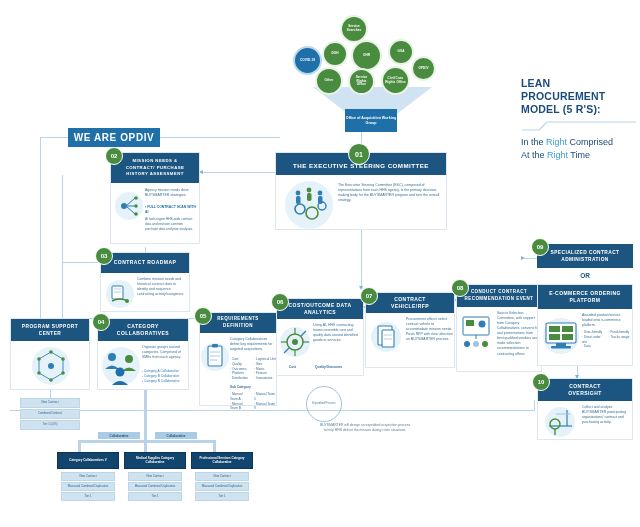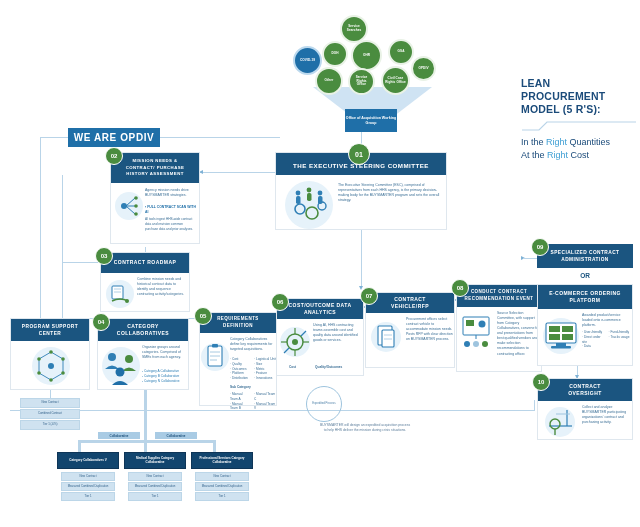--- a/index.html
+++ b/index.html
@@ -71,22 +71,22 @@
 
   <div class="oawg" style="left:60px;top:107px;width:52px;height:23px;">Office of Acquisition Working Group</div>
 </div>
 
 <div class="abs" style="left:521px;top:77px;width:116px;">
   <div class="lean-title">LEAN PROCUREMENT MODEL (5 R'S):</div>
   <svg width="116" height="12" style="display:block;margin-top:4px;">
     <polyline points="1,10 18,10 26,2 115,2" fill="none" stroke="#b9d4e8" stroke-width="1.2"></polyline>
   </svg>
   <div class="lean-list" style="margin-top:4px;">
-    <div><span>In the </span><span class="hl">Right</span><span> Quantities</span></div>
-    <div><span>At the </span><span class="hl">Right</span><span> Cost</span></div>
+    <div><span>In the </span><span class="hl">Right</span><span> Comprised</span></div>
+    <div><span>At the </span><span class="hl">Right</span><span> Time</span></div>
   </div>
 </div>
 
 <div class="ln" style="left:361px;top:132px;width:1px;height:18px;"></div>
 <div class="ln" style="left:40px;top:137px;width:28px;height:1px;"></div>
 <div class="ln" style="left:160px;top:137px;width:120px;height:1px;"></div>
 <div class="ln" style="left:40px;top:137px;width:1px;height:195px;"></div>
 <div class="ln" style="left:40px;top:332px;width:10px;height:1px;"></div>
 <div class="ln" style="left:62px;top:262px;width:40px;height:1px;"></div>
 <div class="ln" style="left:62px;top:175px;width:1px;height:160px;"></div>

